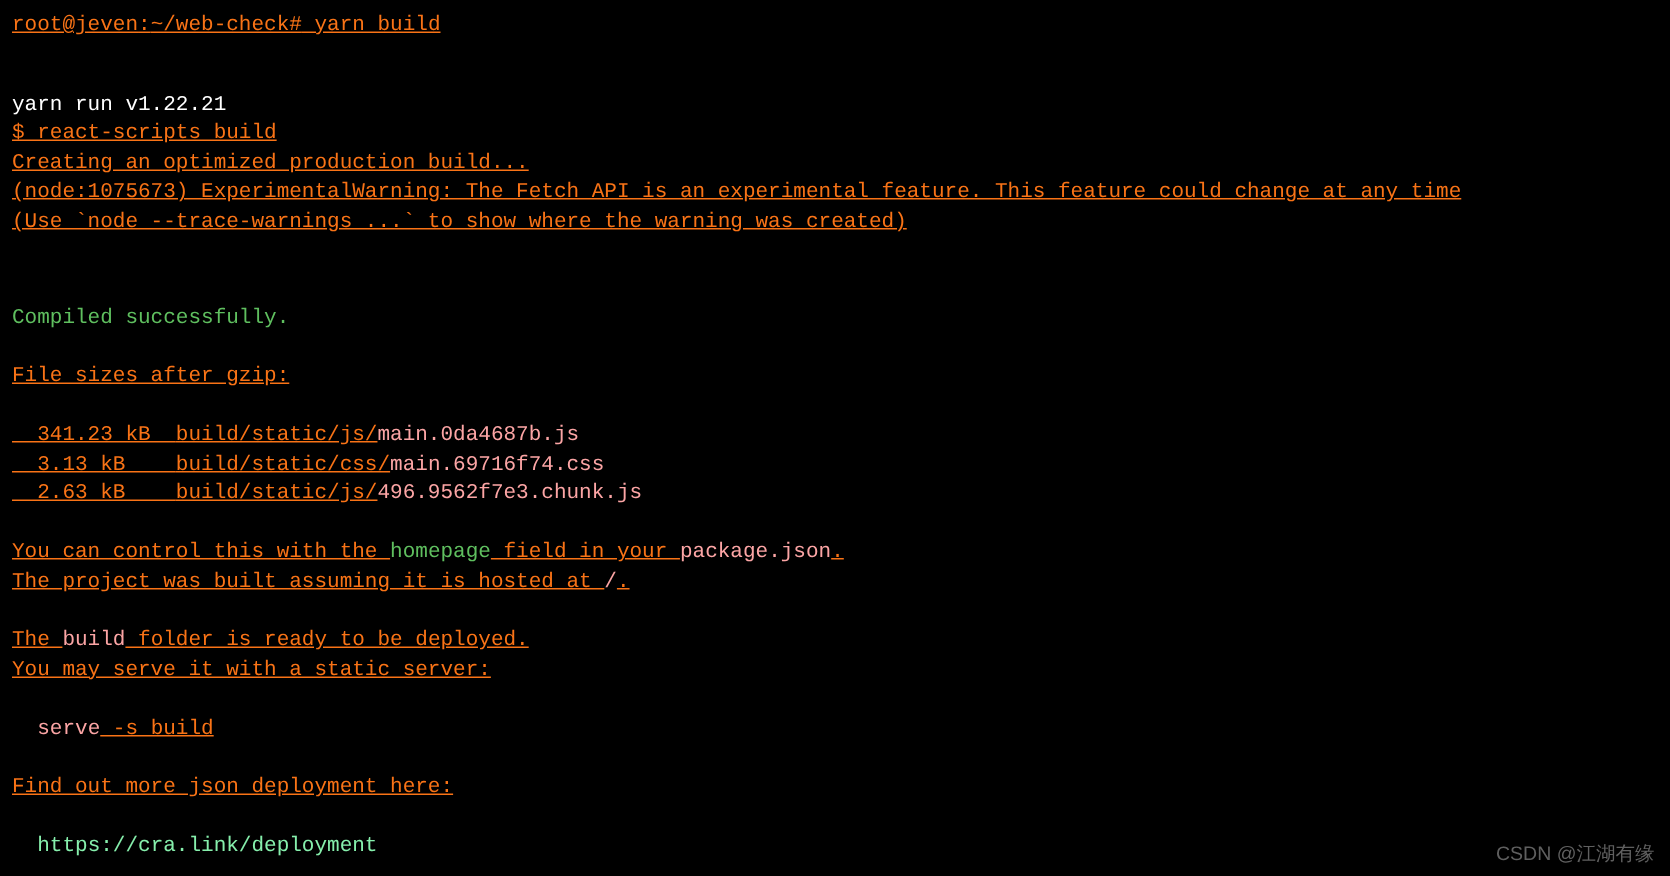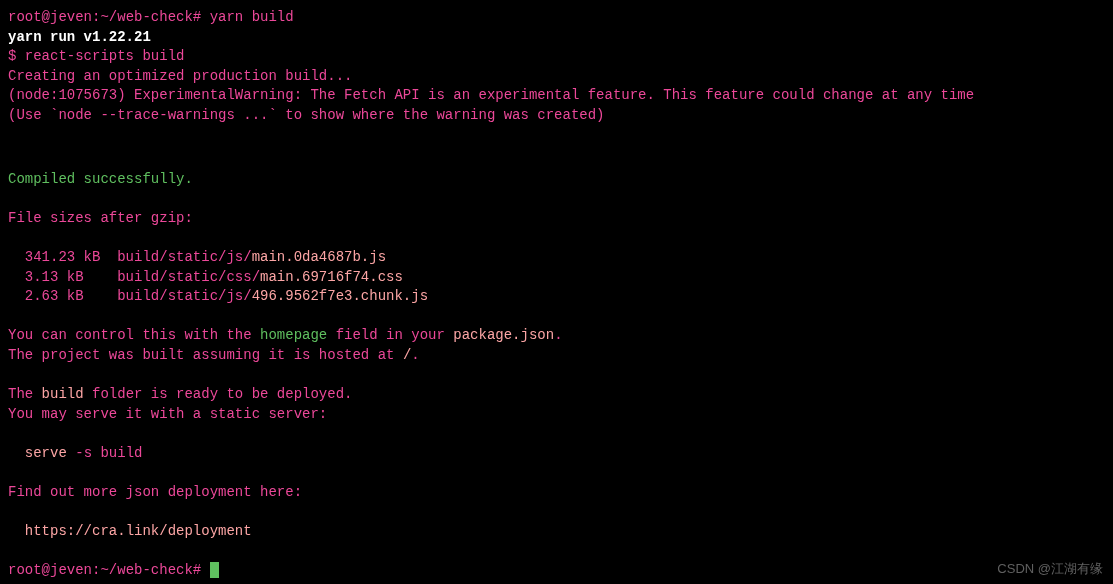--- a/index.html
+++ b/index.html
@@ -15,25 +15,25 @@
       line-height: 1.4;
       width: 1113px;
       height: 584px;
       padding: 8px;
       position: relative;
       overflow: hidden;
     }
     .line {
       white-space: pre;
     }
-    .white { color: #ec4899; }
-    .bold-white { color: #ffffff; font-weight: bold; }
+    .white { color: #f97316; text-decoration: underline; }
+    .bold-white { color: #ffffff; font-weight: normal; margin-top: 33px; }
     .cyan { color: #fca5a5; }
     .green { color: #5fbf5f; margin-top: 44px; }
-    .yellow { color: #fca5a5; }
+    .yellow { color: #86efac; }
     .cursor {
       display: inline-block;
       width: 9px;
       height: 16px;
       background: #5fbf5f;
       vertical-align: text-bottom;
     }
     .watermark {
       position: absolute;
       bottom: 6px;

